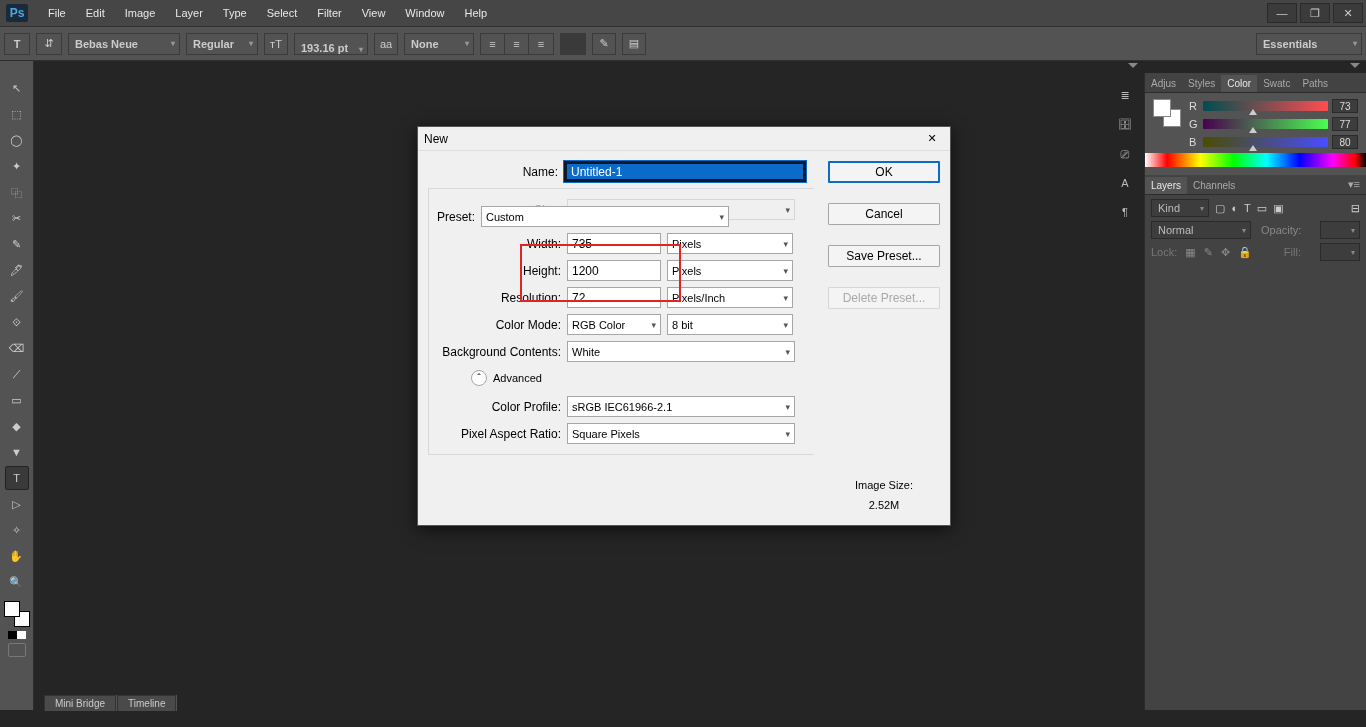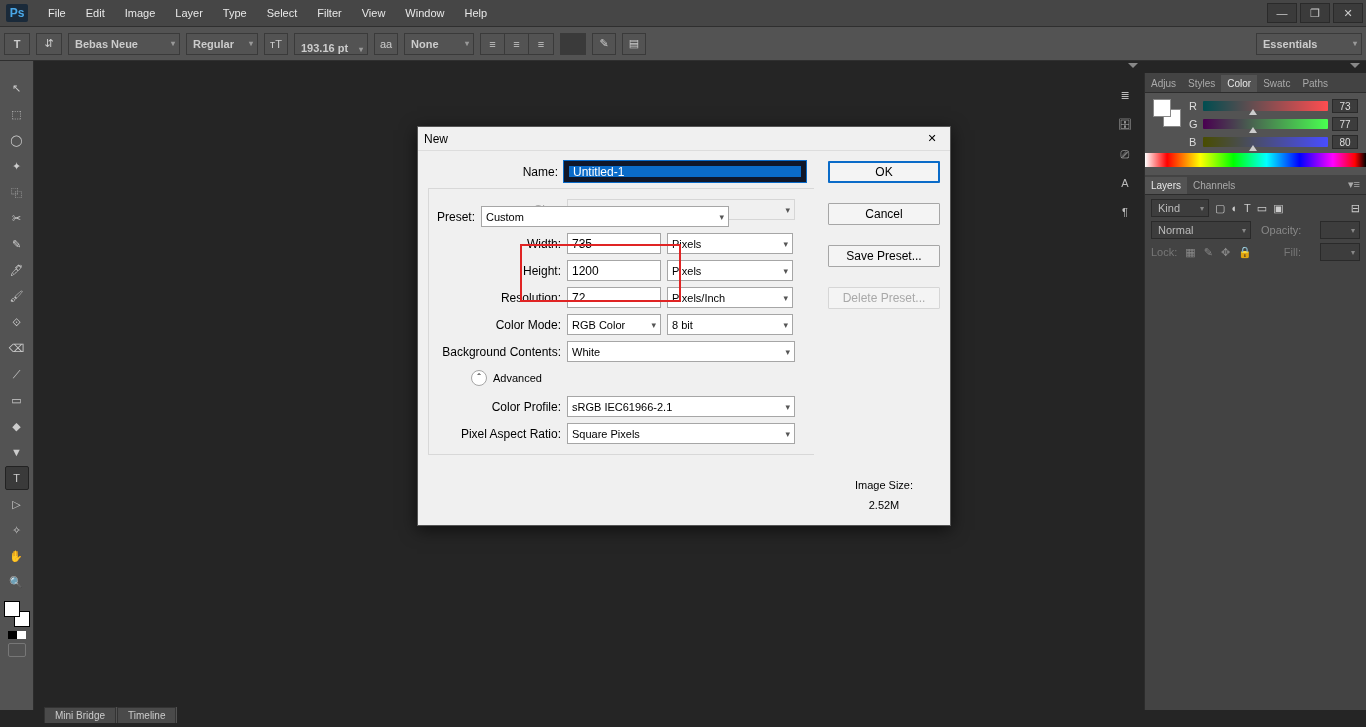--- a/index.html
+++ b/index.html
@@ -58,42 +58,42 @@
 .layers-row1{ display:flex; align-items:center; gap:6px; }
 .mini-combo{ height:18px; background:#3d3d3d; border:1px solid #2a2a2a; display:flex; align-items:center; padding:0 6px; color:#bbb; position:relative; }
 .mini-combo::after{ content:"▾"; position:absolute; right:4px; font-size:8px; color:#888; }
 .layers-row2{ display:flex; align-items:center; gap:8px; color:#888; }
 .layers-row2 span.lab{ color:#777; }
 
 
 .canvas-area{ position:absolute; left:34px; right:256px; top:61px; bottom:17px; background:#252525; }
 
 
-.bottom-tabs{ position:absolute; left:44px; bottom:4px; height:16px; display:flex; background:#535353; }
+.bottom-tabs{ position:absolute; left:44px; bottom:16px; height:16px; display:flex; background:#535353; }
 .bottom-tabs .tab{ padding:2px 10px; border:1px solid #333; border-bottom:none; background:#4a4a4a; color:#ccc; font-size:10px; cursor:pointer; margin-right:1px; }
 
 
 .dialog{ position:absolute; left:417px; top:126px; width:534px; background:#f0f0f0; border:1px solid #555; box-shadow:0 4px 16px rgba(0,0,0,.6); color:#000; }
 .dialog-titlebar{ height:24px; display:flex; align-items:center; padding:0 6px; background:#f0f0f0; border-bottom:1px solid #ddd; }
 .dialog-titlebar .title{ font-size:12px; }
 .dialog-titlebar .close{ margin-left:auto; width:24px; height:18px; display:flex; align-items:center; justify-content:center; cursor:pointer; border:1px solid transparent; }
 .dialog-body{ display:flex; padding:10px 10px 14px 10px; }
 .dialog-form{ flex:1; }
 .dialog-side{ width:112px; margin-left:14px; display:flex; flex-direction:column; gap:20px; }
 .dlg-btn{ height:22px; background:#f4f4f4; border:1px solid #a6a6a6; text-align:center; line-height:20px; font-size:12px; cursor:pointer; border-radius:1px; }
 .dlg-btn.primary{ border:2px solid #0a6bc8; line-height:18px; }
 .dlg-btn.disabled{ color:#a9a9a9; border-color:#d6d6d6; cursor:default; }
 .image-size{ margin-top:150px; text-align:center; font-size:12px; }
 .image-size .val{ margin-top:8px; }
 
 .form-row{ display:flex; align-items:center; margin-bottom:6px; }
 .form-row label{ width:130px; text-align:right; margin-right:6px; font-size:12px; }
 .form-row label.disabled{ color:#aaa; }
 .txt-input{ height:21px; border:1px solid #a6a6a6; background:#fff; padding:0 4px; font-size:12px; }
-.txt-input.selected{ background:#0a6bc8; color:#fff; border:5px solid #0f172a; box-shadow:0 0 0 1px #0a6bc8; }
+.txt-input.selected{ background:#0a6bc8; color:#fff; border:3px solid #0f172a; box-shadow:0 0 0 1px #0a6bc8; }
 .combo-input{ height:21px; border:1px solid #a6a6a6; background:#fff; padding:0 4px; font-size:12px; display:flex; align-items:center; position:relative; }
 .combo-input::after{ content:"▾"; position:absolute; right:4px; font-size:9px; color:#555; }
 .combo-input.disabled{ background:#f0f0f0; color:#aaa; border-color:#d6d6d6; }
 .highlight-box{ position:absolute; border:2px solid #e02424; pointer-events:none; }
 
 .fieldset{ border:1px solid #d8d8d8; padding:10px 6px 10px 2px; position:relative; margin-left:0px; border-right:none;}
 .advanced-row{ display:flex; align-items:center; gap:6px; margin:8px 0 10px 40px; font-size:12px; }
 .advanced-row .chev{ width:16px;height:16px;border:1px solid #a6a6a6; border-radius:8px; display:flex; align-items:center; justify-content:center; font-size:9px; background:#fff; cursor:pointer;}
 
 .tiny-icon{ font-family: "Segoe UI Symbol","Segoe UI", sans-serif; }

